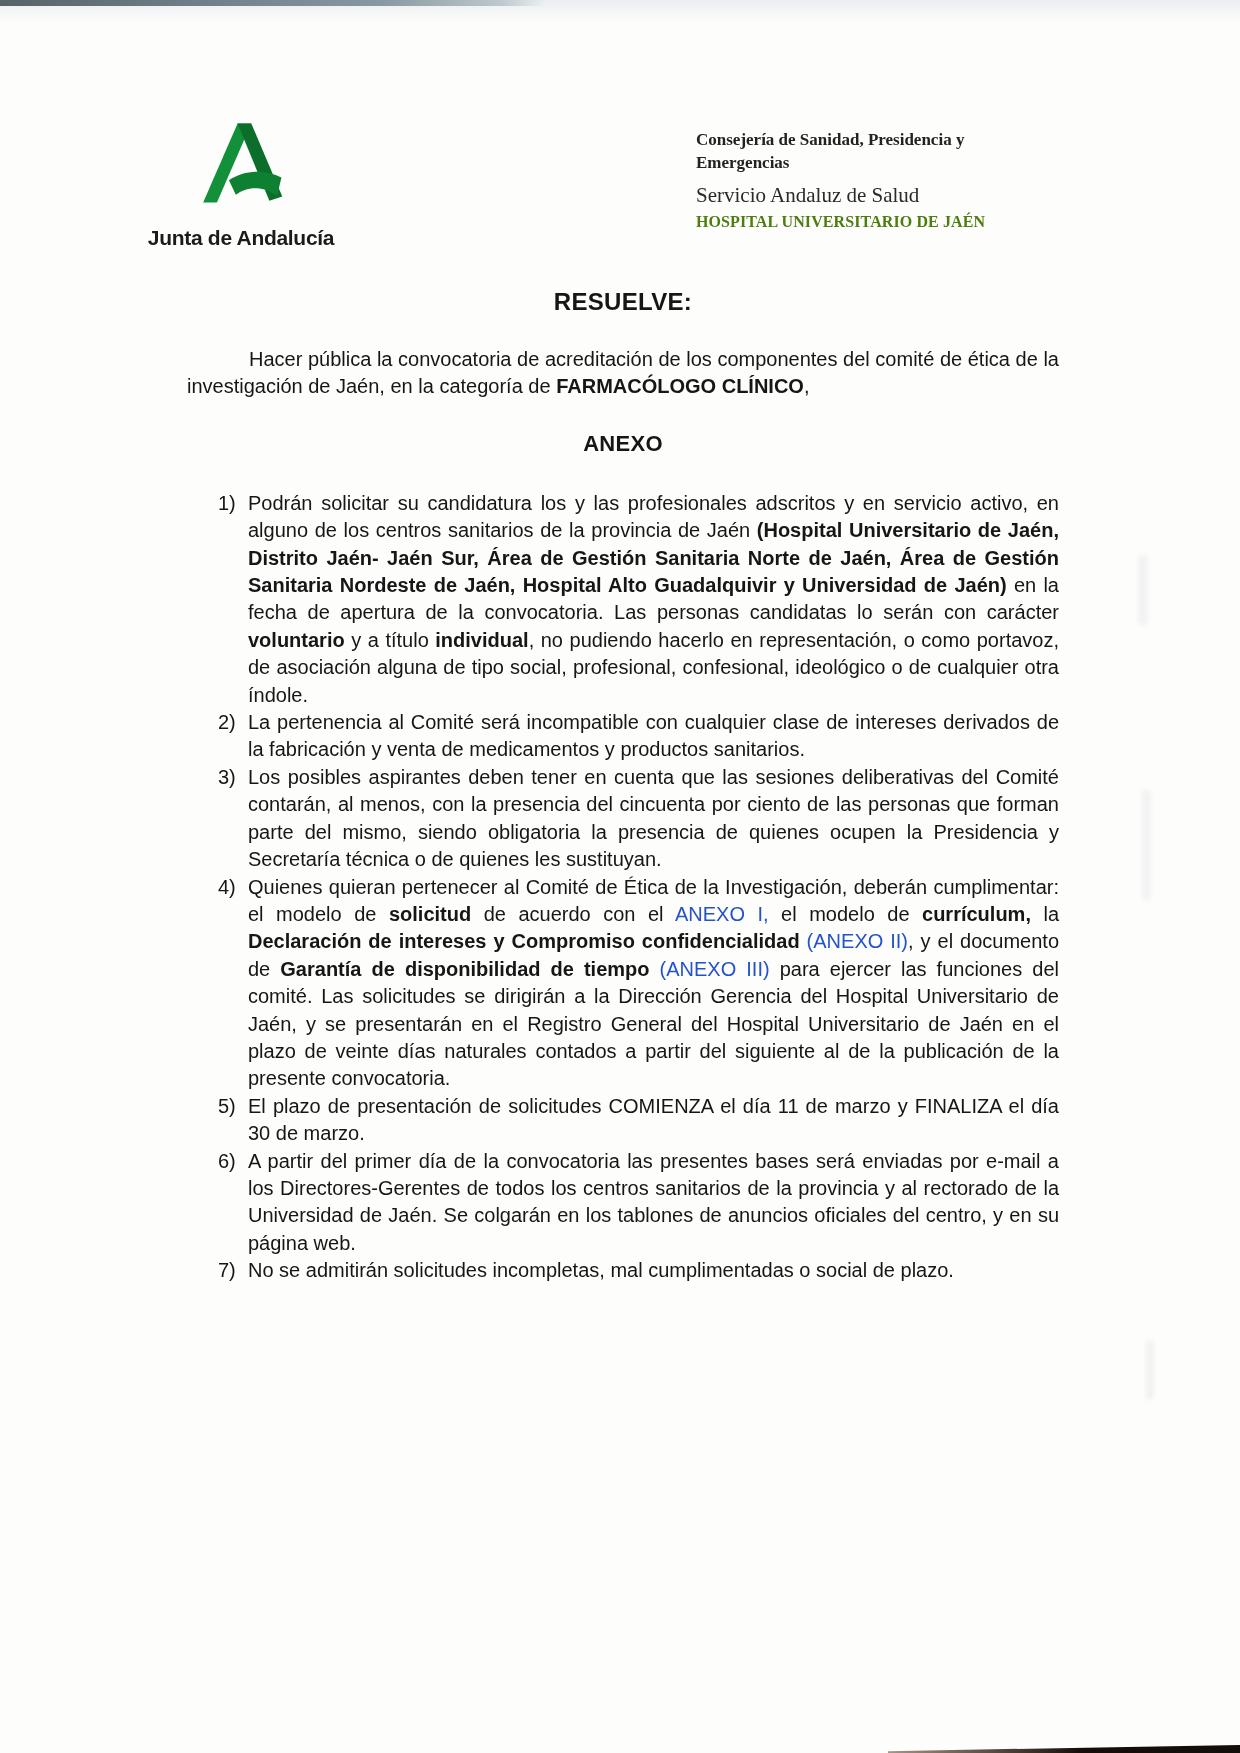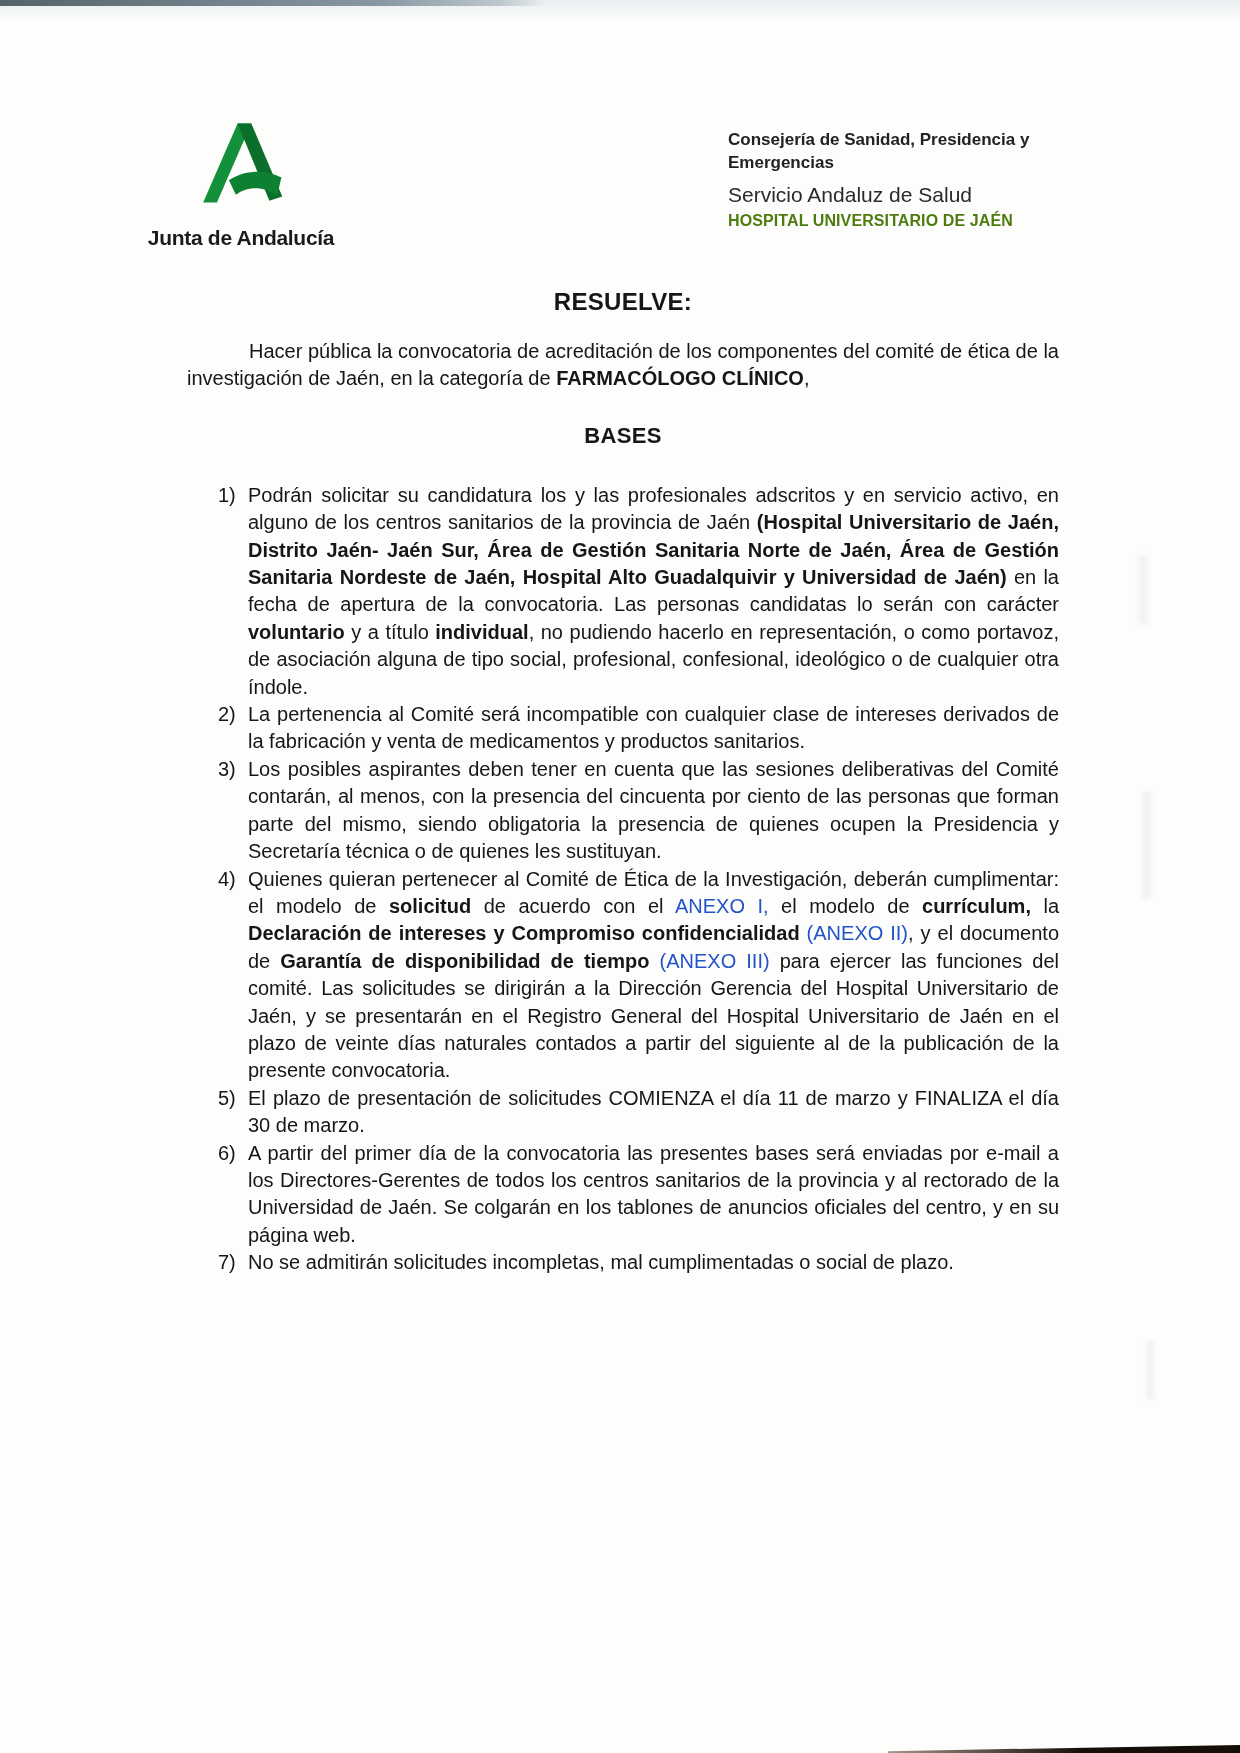--- a/index.html
+++ b/index.html
@@ -32,33 +32,33 @@
     filter: blur(2px); border-radius: 4px;
   }
 
   
   .logo-block { position: absolute; left: 147px; top: 120px; width: 188px; text-align: center; }
   .logo-icon  { display: block; margin: 0 auto; width: 86px; height: 86px; }
   .logo-text  {
     margin-top: 20px; font-size: 21px; font-weight: bold;
     letter-spacing: -0.3px; color: #1b1b1b; white-space: nowrap;
   }
-  .letterhead { position: absolute; left: 728px; top: 128px; width: 430px; }
+  .letterhead { position: absolute; left: 696px; top: 128px; width: 430px; font-family: Liberation Serif, serif; }
   .lh-dept    { width: 340px; font-weight: bold; font-size: 17px; line-height: 23px; color: #222; }
   .lh-service { margin-top: 9px; font-size: 21px; color: #2a2a2a; }
   .lh-hospital{ margin-top: 5px; font-size: 16px; font-weight: bold; color: #4d7c0f; letter-spacing: .1px; }
 
   
   .content { position: absolute; left: 187px; top: 0; width: 872px; }
   .doc-title {
     margin-top: 288px; text-align: center;
     font-size: 24px; font-weight: bold; letter-spacing: .3px;
   }
   .intro {
-    margin-top: 22px; font-size: 20px; line-height: 27.4px;
+    margin-top: 30px; font-size: 20px; line-height: 27.4px;
     text-align: justify; text-indent: 62px;
   }
   .section-heading {
     margin-top: 30px; text-align: center;
     font-size: 22px; font-weight: bold; letter-spacing: .3px;
   }
   .bases-list { margin-top: 33px; font-size: 20px; line-height: 27.4px; }
   .item { display: flex; }
   .item .num  { flex: none; width: 30px; margin-left: 31px; }
   .item .body { flex: 1; text-align: justify; }
@@ -86,21 +86,21 @@
 
 <div class="letterhead">
   <div class="lh-dept">Consejería de Sanidad, Presidencia y Emergencias</div>
   <div class="lh-service">Servicio Andaluz de Salud</div>
   <div class="lh-hospital">HOSPITAL UNIVERSITARIO DE JAÉN</div>
 </div>
 
 <div class="content">
   <div class="doc-title">RESUELVE:</div>
   <p class="intro"><span>Hacer pública la convocatoria de acreditación de los componentes del comité de ética de la investigación de Jaén, en la categoría de </span><span class="b">FARMACÓLOGO CLÍNICO</span><span>,</span></p>
-  <div class="section-heading">BASES</div>
+  <div class="section-heading">ANEXO</div>
   <div class="bases-list">
       <div class="item">
         <span class="num">1)</span>
         <div class="body"><span>Podrán solicitar su candidatura los y las profesionales adscritos y en servicio activo, en alguno de los centros sanitarios de la provincia de Jaén </span><span class="b">(Hospital Universitario de Jaén, Distrito Jaén- Jaén Sur, Área de Gestión Sanitaria Norte de Jaén, Área de Gestión Sanitaria Nordeste de Jaén, Hospital Alto Guadalquivir y Universidad de Jaén)</span><span> en la fecha de apertura de la convocatoria. Las personas candidatas lo serán con carácter </span><span class="b">voluntario</span><span> y a título </span><span class="b">individual</span><span>, no pudiendo hacerlo en representación, o como portavoz, de asociación alguna de tipo social, profesional, confesional, ideológico o de cualquier otra índole.</span></div>
       </div>
       <div class="item">
         <span class="num">2)</span>
         <div class="body"><span>La pertenencia al Comité será incompatible con cualquier clase de intereses derivados de la fabricación y venta de medicamentos y productos sanitarios.</span></div>
       </div>
       <div class="item">

